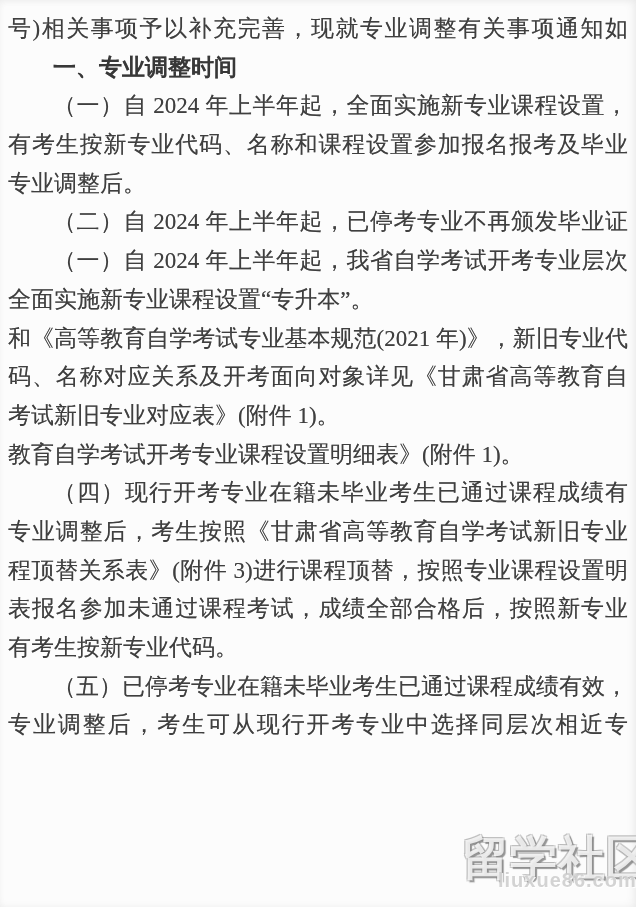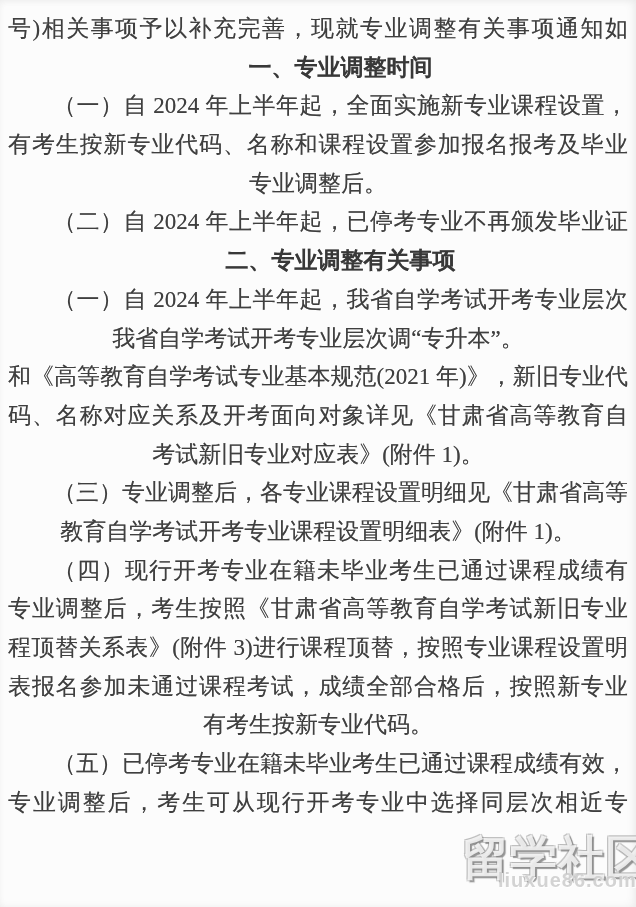--- a/index.html
+++ b/index.html
@@ -22,21 +22,21 @@
     top: 10px;
     width: 620px;
     color: #3f3f3f;
     font-size: 23px;
     text-shadow: 0 0 0.6px rgba(60,60,60,0.55);
   }
   .line {
     height: 38.7px;
     line-height: 38.7px;
     white-space: nowrap;
-    text-align: center;
+    text-align: left;
     overflow: visible;
   }
   .line.fill {
     text-align: justify;
     text-align-last: justify;
     text-justify: inter-character;
     white-space: normal;
     overflow: hidden;
   }
   .line.indent { text-indent: 45px; }
@@ -82,27 +82,25 @@
 <body>
 
 <div class="page">
   <div class="doc" id="doc-lines">
       <div class="line body fill">号)相关事项予以补充完善，现就专业调整有关事项通知如下：</div>
       <div class="line heading indent">一、专业调整时间</div>
       <div class="line body indent fill">（一）自 2024 年上半年起，全面实施新专业课程设置，所</div>
       <div class="line body fill">有考生按新专业代码、名称和课程设置参加报名报考及毕业申</div>
       <div class="line body">专业调整后。</div>
       <div class="line body indent fill">（二）自 2024 年上半年起，已停考专业不再颁发毕业证书。</div>
-      <div class="line heading indent">二、专业调整有关事项</div>
       <div class="line body indent fill">（一）自 2024 年上半年起，我省自学考试开考专业层次调</div>
-      <div class="line body">我省自学考试开考专业层次调“专升本”。</div>
+      <div class="line body">全面实施新专业课程设置“专升本”。</div>
       <div class="line body fill">和《高等教育自学考试专业基本规范(2021 年)》，新旧专业代</div>
       <div class="line body fill">码、名称对应关系及开考面向对象详见《甘肃省高等教育自学</div>
       <div class="line body">考试新旧专业对应表》(附件 1)。</div>
-      <div class="line body indent fill">（三）专业调整后，各专业课程设置明细见《甘肃省高等</div>
       <div class="line body">教育自学考试开考专业课程设置明细表》(附件 1)。</div>
       <div class="line body indent fill">（四）现行开考专业在籍未毕业考生已通过课程成绩有效，</div>
       <div class="line body fill">专业调整后，考生按照《甘肃省高等教育自学考试新旧专业课</div>
       <div class="line body fill">程顶替关系表》(附件 3)进行课程顶替，按照专业课程设置明细</div>
       <div class="line body fill">表报名参加未通过课程考试，成绩全部合格后，按照新专业课</div>
       <div class="line body">有考生按新专业代码。</div>
       <div class="line body indent fill gap">（五）已停考专业在籍未毕业考生已通过课程成绩有效，</div>
       <div class="line body fill">专业调整后，考生可从现行开考专业中选择同层次相近专业，</div>
     </div>
   <div class="watermark">

